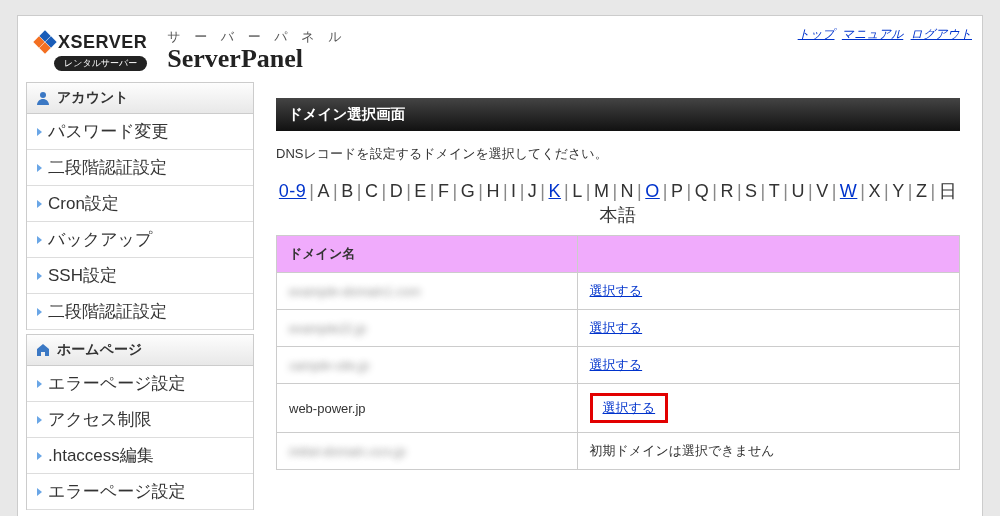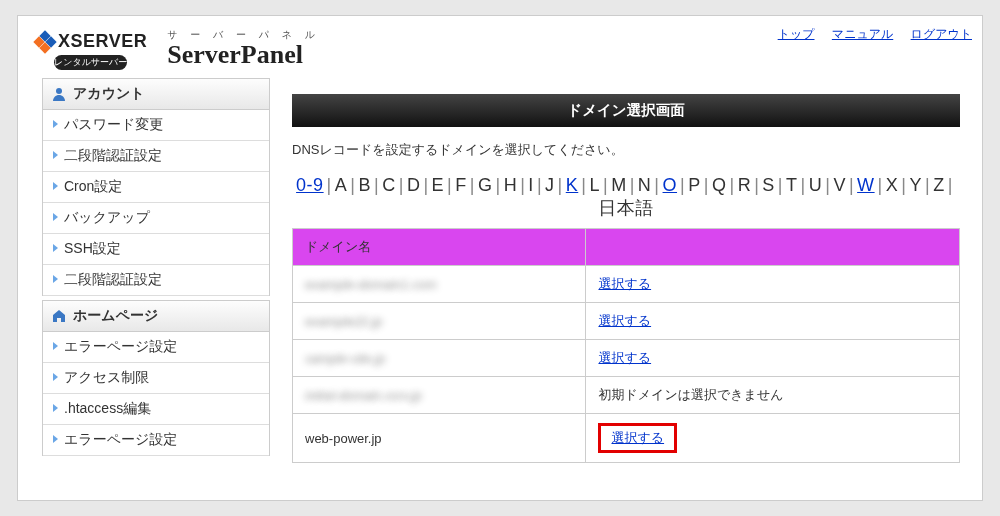--- a/index.html
+++ b/index.html
@@ -20,25 +20,26 @@
   }
   .top-links {
     position: absolute;
     right: 10px;
     top: 10px;
     font-size: 12px;
   }
   .top-links a {
     color: #0033cc;
     text-decoration: underline;
-    margin-left: 14px;
+    margin-left: 4px;
+    font-style: italic;
   }
   .header {
     display: flex;
-    align-items: flex-end;
+    align-items: center;
     padding: 12px 18px 8px;
   }
   .logo-block {
     display: flex;
     flex-direction: column;
     align-items: flex-start;
     margin-right: 16px;
   }
   .xserver-row {
     display: flex;
@@ -63,45 +64,44 @@
     font-weight: 700;
     font-size: 18px;
     letter-spacing: 0.5px;
     color: #222;
   }
   .rental-pill {
     background: #222;
     color: #fff;
     border-radius: 10px;
     font-size: 9px;
-    padding: 1px 0;
+    padding: 1px 10px;
     margin-top: 3px;
     margin-left: 18px;
   }
   .sp-block { margin-left: 4px; }
   .sp-kana {
-    font-size: 10px;
+    font-size: 13px;
     letter-spacing: 5px;
     color: #555;
   }
   .sp-main {
     font-family: Georgia, "Times New Roman", serif;
     font-size: 26px;
     font-weight: 700;
     color: #222;
     margin-top: -2px;
   }
   .content {
     display: flex;
     padding: 0 0 20px 0;
   }
   .sidebar {
     width: 236px;
     padding-left: 8px;
-    margin-left: 16px;
   }
   .side-section { margin-bottom: 4px; }
   .side-heading {
     background: linear-gradient(#fdfdfd,#e8e8e8);
     border: 1px solid #ccc;
     padding: 6px 8px;
     font-size: 14px;
     font-weight: 700;
     display: flex;
     align-items: center;
@@ -112,21 +112,21 @@
     display: inline-block;
   }
   .side-list {
     list-style: none;
     border-left: 1px solid #ccc;
     border-right: 1px solid #ccc;
   }
   .side-list li {
     border-bottom: 1px solid #ddd;
     padding: 6px 10px;
-    font-size: 14px;
+    font-size: 17px;
   }
   .side-list li::before {
     content: "";
     display: inline-block;
     width: 0; height: 0;
     border-top: 4px solid transparent;
     border-bottom: 4px solid transparent;
     border-left: 5px solid #6aa6e6;
     margin-right: 6px;
     vertical-align: 1px;
@@ -135,21 +135,20 @@
     flex: 1;
     padding: 16px 22px 0 22px;
   }
   .title-bar {
     background: linear-gradient(#444,#111);
     color: #fff;
     font-weight: 700;
     font-size: 14.5px;
     padding: 7px 12px;
     margin-bottom: 14px;
-    text-align: center;
   }
   .description {
     font-size: 13px;
     margin-bottom: 16px;
   }
   .alpha-row {
     text-align: center;
     font-size: 18px;
     margin-bottom: 8px;
     letter-spacing: 0.5px;
@@ -167,22 +166,22 @@
     width: 100%;
     border-collapse: collapse;
     font-size: 13px;
   }
   table.domain th, table.domain td {
     border: 1px solid #ccc;
     padding: 9px 12px;
     text-align: left;
   }
   table.domain th {
-    background: #d946ef;
-    font-weight: 400;
+    background: #f0abfc;
+    font-weight: 700;
   }
   .col-domain { width: 44%; }
   .blurred {
     color: transparent;
     text-shadow: 0 0 7px rgba(0,0,0,0.45);
     user-select: none;
     font-style: italic;
   }
   a.select-link {
     color: #0033cc;
@@ -275,24 +274,24 @@
             </tr>
             <tr>
               <td><span class="blurred">example22.jp</span></td>
               <td><a href="#" class="select-link">選択する</a></td>
             </tr>
             <tr>
               <td><span class="blurred">sample-site.jp</span></td>
               <td><a href="#" class="select-link">選択する</a></td>
             </tr>
             <tr>
+              <td><span>web-power.jp</span></td>
+              <td><span class="highlight-box"><a href="#" class="select-link">選択する</a></span></td>
+            </tr>
+            <tr>
               <td><span class="blurred">initial-domain.xsrv.jp</span></td>
               <td><span>初期ドメインは選択できません</span></td>
-            </tr>
-            <tr>
-              <td><span>web-power.jp</span></td>
-              <td><span class="highlight-box"><a href="#" class="select-link">選択する</a></span></td>
             </tr>
           </tbody>
       </table>
     </div>
   </div>
 </div>
 
 </body></html>

